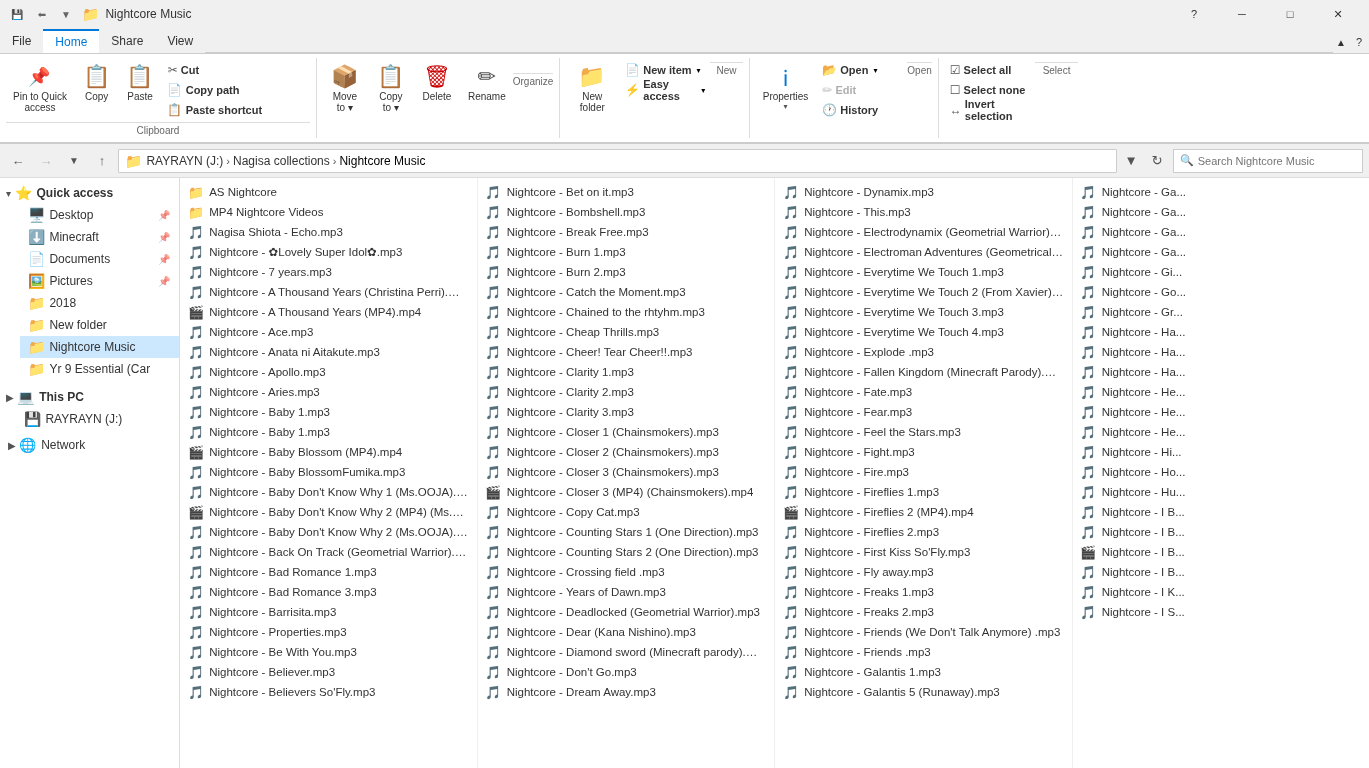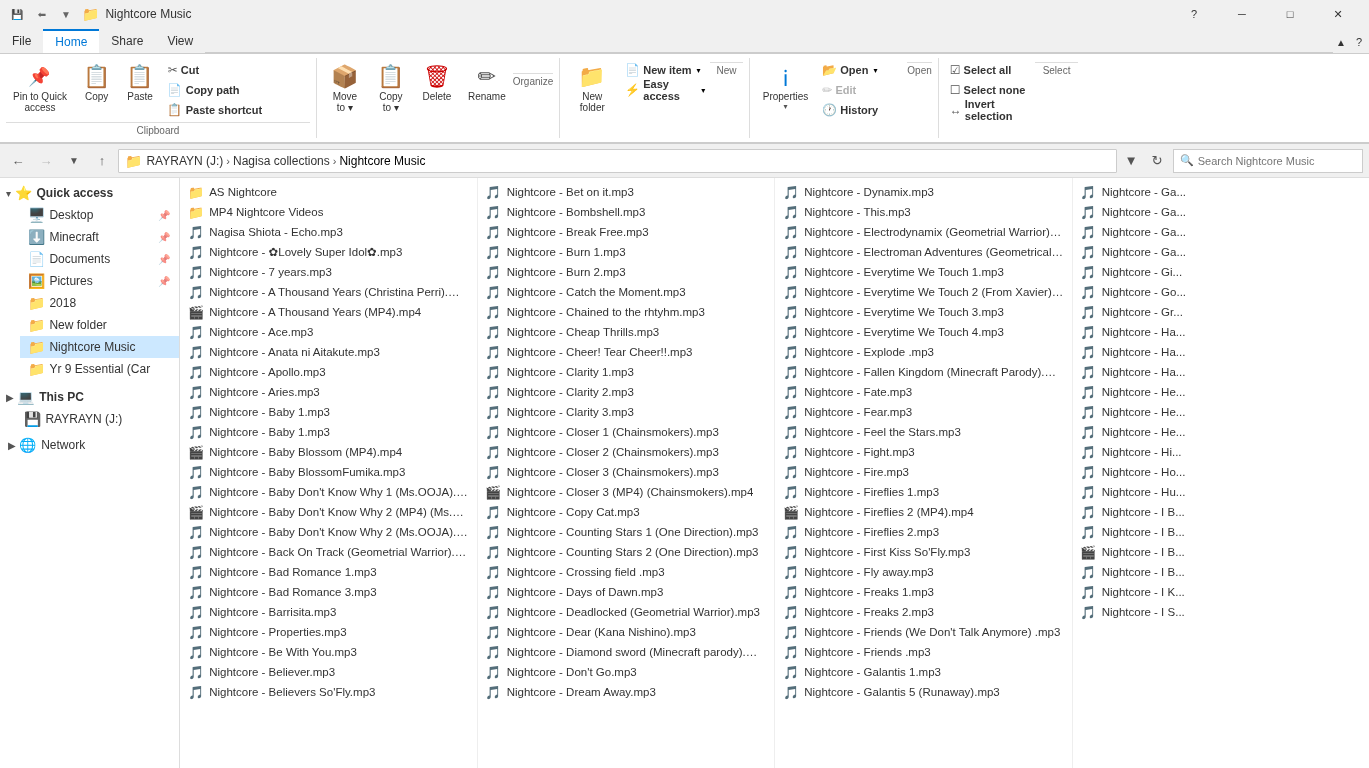--- a/index.html
+++ b/index.html
@@ -515,21 +515,21 @@
           <div class="file-item">
             <span class="icon" style="font-size: 13px;">🎵</span>
             <span class="name">Nightcore - Counting Stars 2 (One Direction).mp3</span>
           </div>
           <div class="file-item">
             <span class="icon" style="font-size: 13px;">🎵</span>
             <span class="name">Nightcore - Crossing field .mp3</span>
           </div>
           <div class="file-item">
             <span class="icon" style="font-size: 13px;">🎵</span>
-            <span class="name">Nightcore - Days of Dawn.mp3</span>
+            <span class="name">Nightcore - Years of Dawn.mp3</span>
           </div>
           <div class="file-item">
             <span class="icon" style="font-size: 13px;">🎵</span>
             <span class="name">Nightcore - Deadlocked (Geometrial Warrior).mp3</span>
           </div>
           <div class="file-item">
             <span class="icon" style="font-size: 13px;">🎵</span>
             <span class="name">Nightcore - Dear (Kana Nishino).mp3</span>
           </div>
           <div class="file-item">

